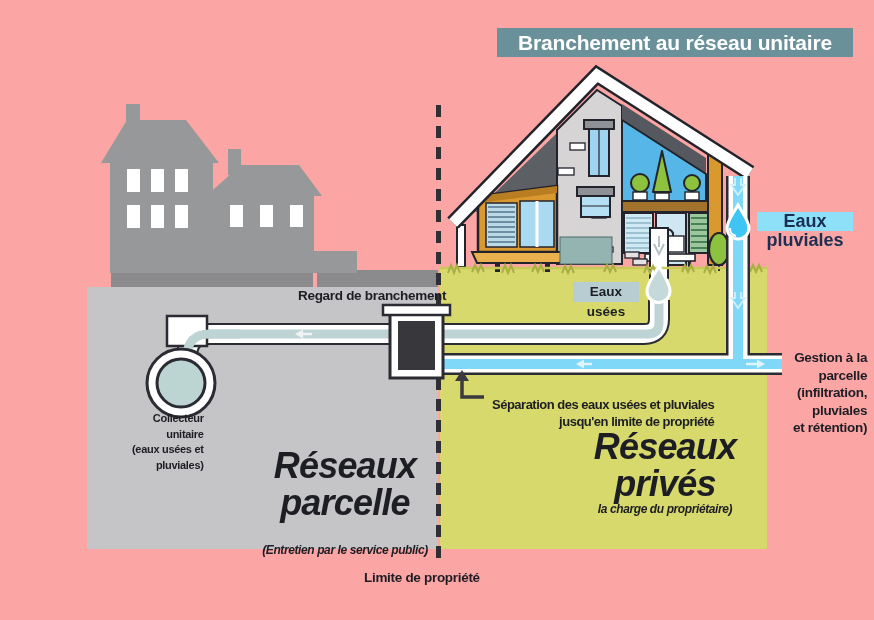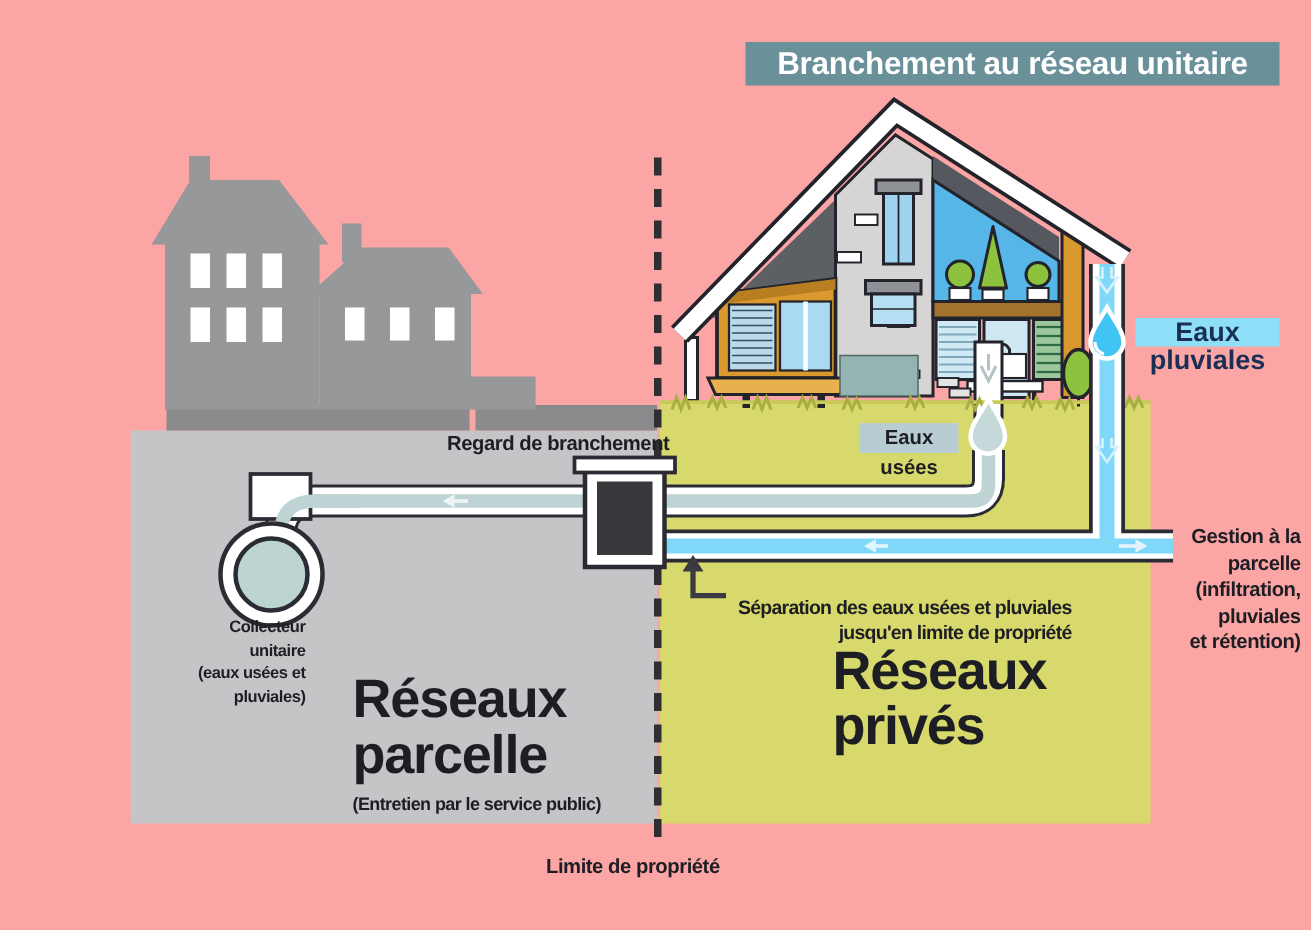--- a/index.html
+++ b/index.html
@@ -10,21 +10,21 @@
   .scene{position:absolute;left:0;top:0;}
   .t{position:absolute;font-weight:bold;color:#1d1d24;letter-spacing:-0.3px;white-space:nowrap;text-align:right;}
   .banner{
     position:absolute;left:497px;top:28px;width:356px;height:29px;
     background:#6a909a;color:#ffffff;font-weight:bold;font-size:21px;line-height:29px;
     text-align:center;letter-spacing:-0.2px;
   }
   .tag{position:absolute;font-weight:bold;text-align:center;}
   .tag-usees{left:573px;top:266px;width:66px;height:20px;line-height:20px;background:#b7cdd1;font-size:13.5px;color:#1d1d24;margin-top:16px;}
   .tag-pluv{left:757px;top:212px;width:96px;height:19px;line-height:19px;background:#8ee0f9;font-size:18px;color:#1b2f52;}
-  .zone-title{position:absolute;text-align:left;font-weight:bold;color:#1d1d24;}
+  .zone-title{position:absolute;text-align:center;font-weight:bold;color:#1d1d24;font-style:italic;}
   .zone-title .big{font-size:36px;line-height:37px;letter-spacing:-0.8px;}
   .zone-title .sub{font-size:12px;line-height:15px;letter-spacing:-0.4px;white-space:nowrap;}
 </style>
 </head>
 <body>
 
 <div class="stage">
 
   <svg class="scene" width="874" height="620" viewBox="0 0 874 620">
 
@@ -282,23 +282,24 @@
   <div class="t" style="left:132px;top:411px;font-size:11px;line-height:15.5px;">
     <div>Collecteur</div>
     <div>unitaire</div>
     <div>(eaux usées et</div>
     <div>pluviales)</div>
   </div>
 
   <div class="zone-title" style="left:235px;top:447px;width:220px;">
     <div class="big">Réseaux</div>
     <div class="big">parcelle</div>
-    <div class="sub" style="margin-top:8px;">(Entretien par le service public)</div>
+    <div class="sub" style="margin-top:22px;">(Entretien par le service public)</div>
   </div>
 
   <div class="zone-title" style="left:555px;top:428px;width:220px;">
     <div class="big">Réseaux</div>
     <div class="big">privés</div>
+    <div class="sub">la charge du propriétaire)</div>
   </div>
 
   <div class="t" style="left:364px;top:570px;width:160px;font-size:13.5px;text-align:left;">Limite de propriété</div>
 
 </div>
 
 </body></html>

